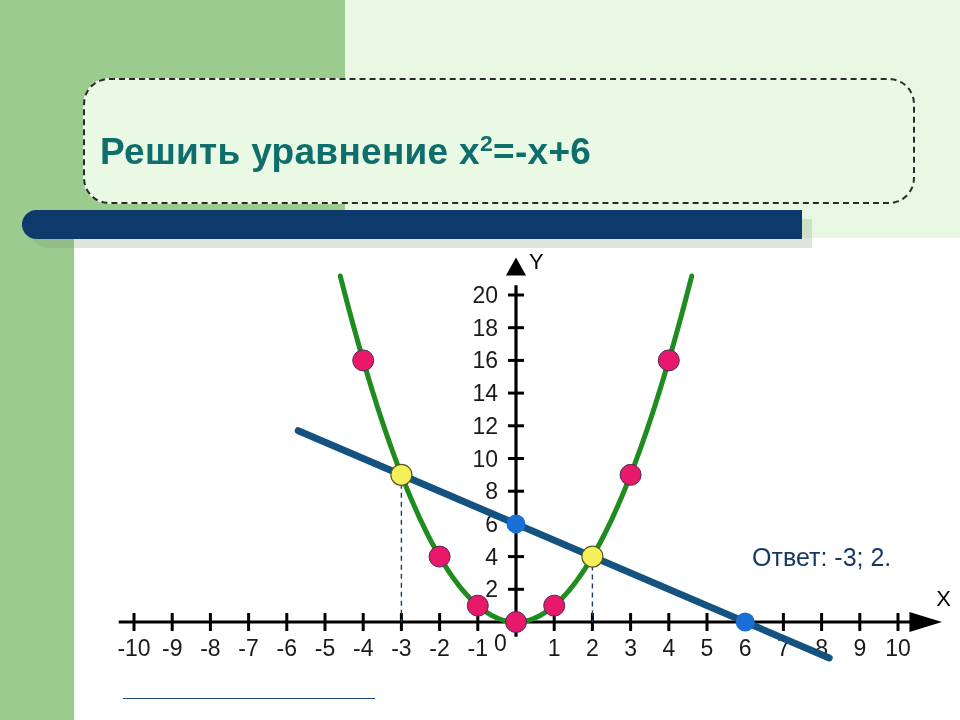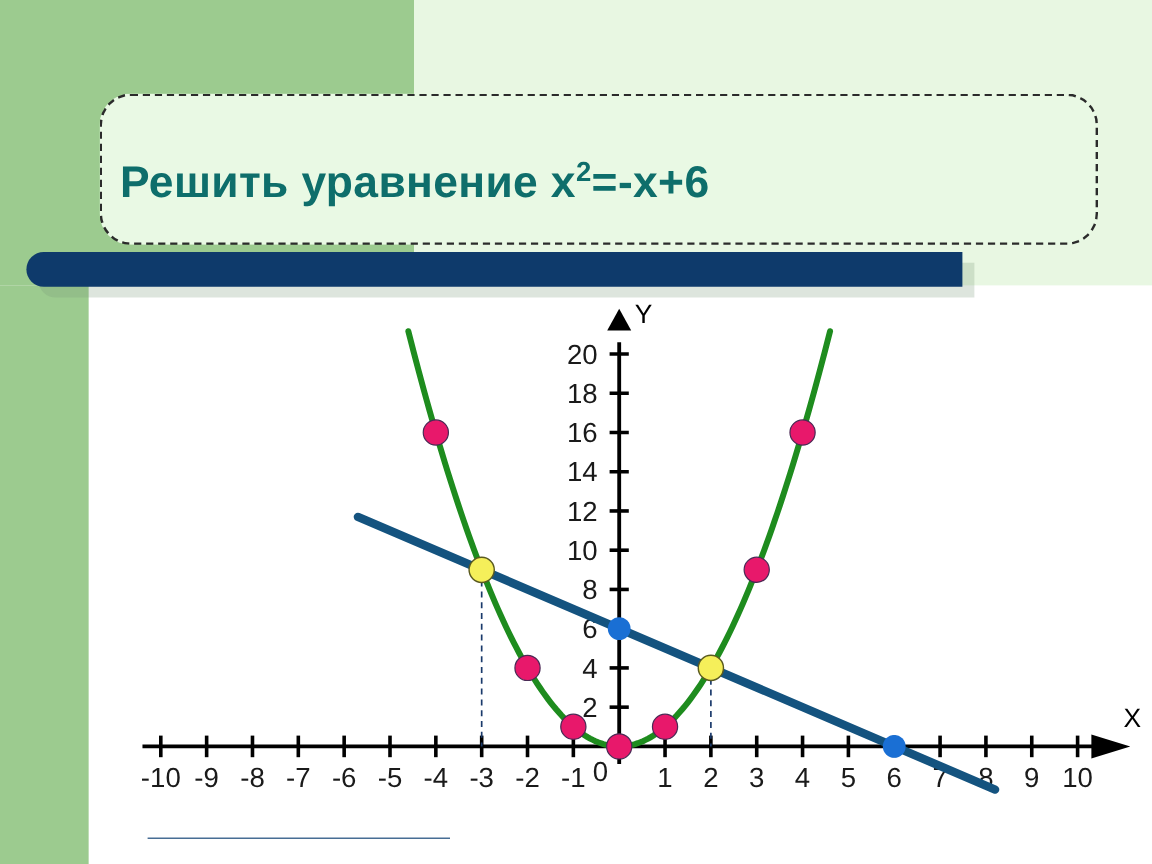--- a/index.html
+++ b/index.html
@@ -161,20 +161,21 @@
   <div class="bg-white-body"></div>
 
   <div class="title-card"></div>
   <div class="title-text">
     <span>Решить уравнение  x</span><sup>2</sup><span>=-x+6</span>
   </div>
 
   <div class="navy-bar-shadow"></div>
   <div class="navy-bar"></div>
 
+  <div class="answer-text">Ответ: -3; 2.</div>
 
   <div class="bottom-rule"></div>
 
   <div class="graph">
     <svg id="graph-svg" width="960" height="482" viewBox="0 0 960 482">
         <line x1="118.71999999999997" y1="384" x2="915.19" y2="384" stroke="#000000" stroke-width="3.2"></line>
         <polygon points="909.46,374 941.9300000000001,384 909.46,394" fill="#000000"></polygon>
         <text x="936.2" y="368" class="ax-label">X</text>
         <line x1="516" y1="47.18999999999994" x2="516" y2="398.715" stroke="#000000" stroke-width="3.2"></line>
         <polygon points="506,37.379999999999995 516,19.394999999999982 526,37.379999999999995" fill="#000000"></polygon>

